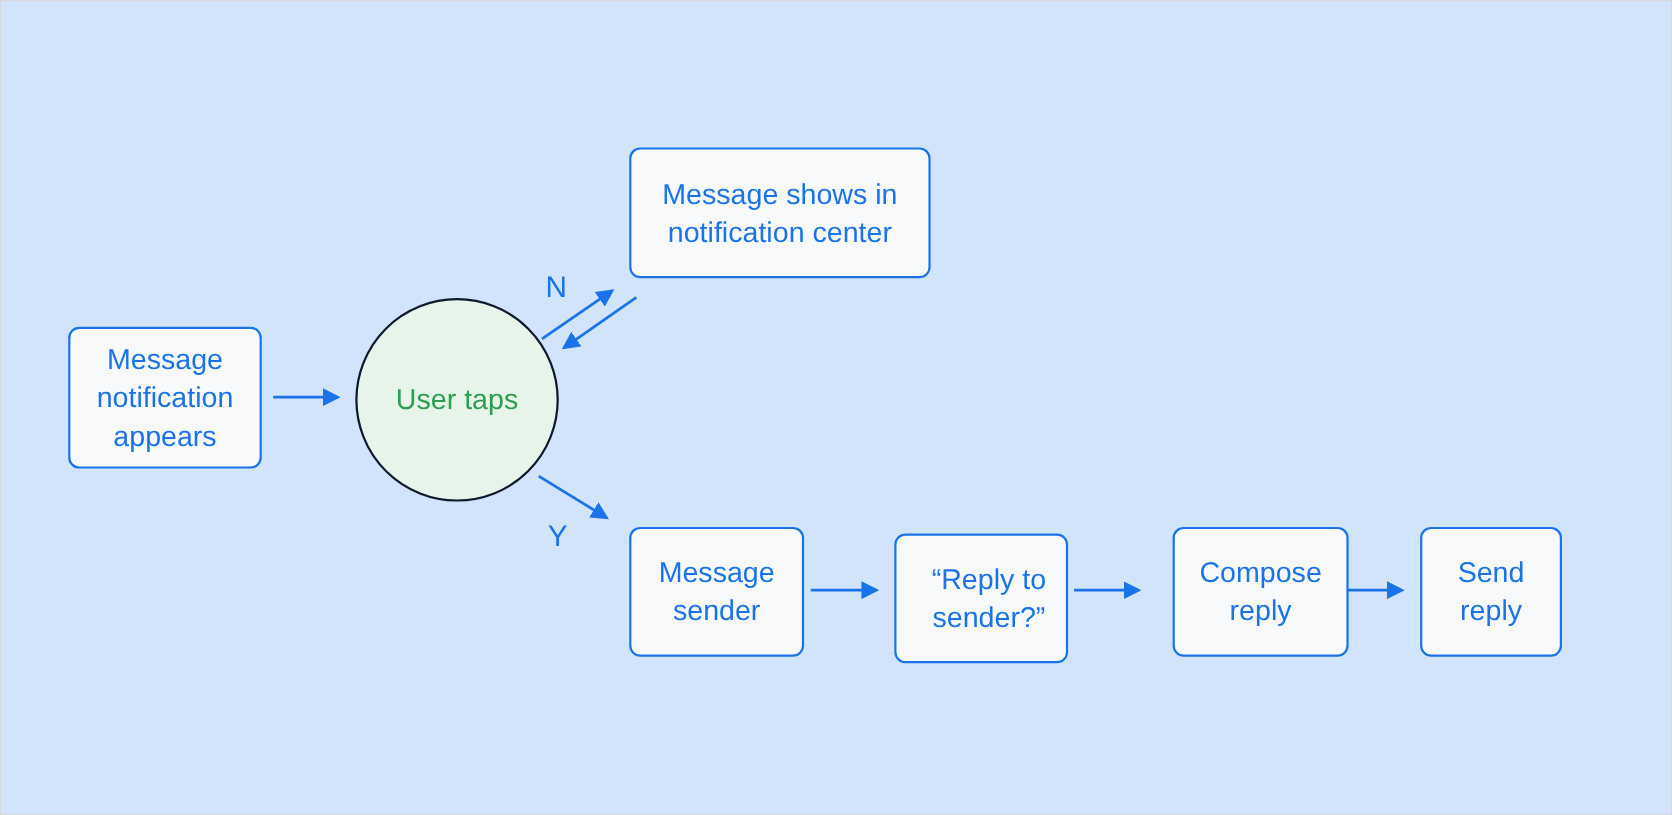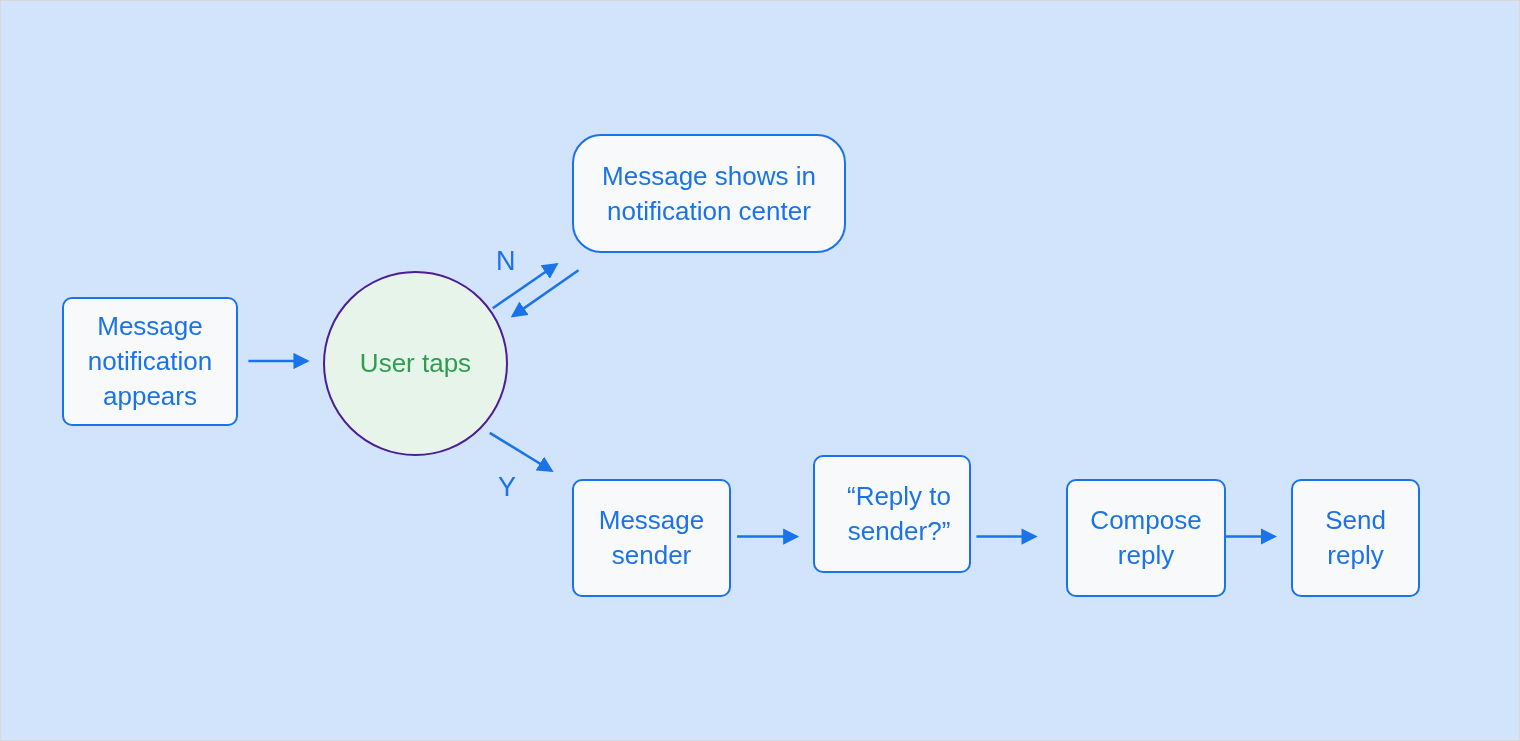--- a/index.html
+++ b/index.html
@@ -34,31 +34,31 @@
     border: 2px solid #1a73e8;
     border-radius: 10px;
     color: #1a73e8;
     font-size: 26px;
     line-height: 35px;
   }
 
   .node .line { display: block; white-space: nowrap; }
 
   .node-start            { left: 61px;   top: 296px; width: 176px; height: 129px; }
-  .node-notif-center     { left: 571px;  top: 133px; width: 274px; height: 119px; border-radius: 29px; }
+  .node-notif-center     { left: 571px;  top: 133px; width: 274px; height: 119px; }
   .node-message-plays    { left: 571px;  top: 478px; width: 159px; height: 118px; }
-  .node-reply-to-sender  { left: 812px;  top: 454px; width: 158px; height: 118px; padding-left: 14px; }
+  .node-reply-to-sender  { left: 812px;  top: 484px; width: 158px; height: 118px; padding-left: 14px; }
   .node-compose-reply    { left: 1049px; top: 478px; width: 160px; height: 118px; margin-left: 16px; }
   .node-send-reply       { left: 1290px; top: 478px; width: 129px; height: 118px; }
 
   .node-decision {
     left: 322px; top: 270px; width: 185px; height: 185px;
     border-radius: 50%;
     background: #e6f4ea;
-    border: 2px solid #4c1d95;
+    border: 2px solid #0f172a;
     color: #2d9e50;
     text-align: center;
   }
 
   .edge-label {
     position: absolute;
     color: #1a73e8;
     font-size: 27px;
     line-height: 27px;
   }

